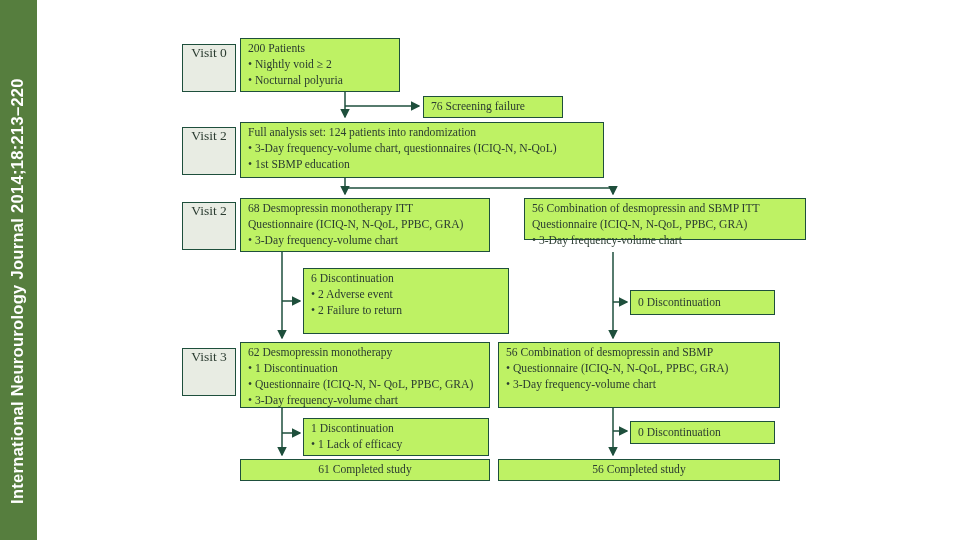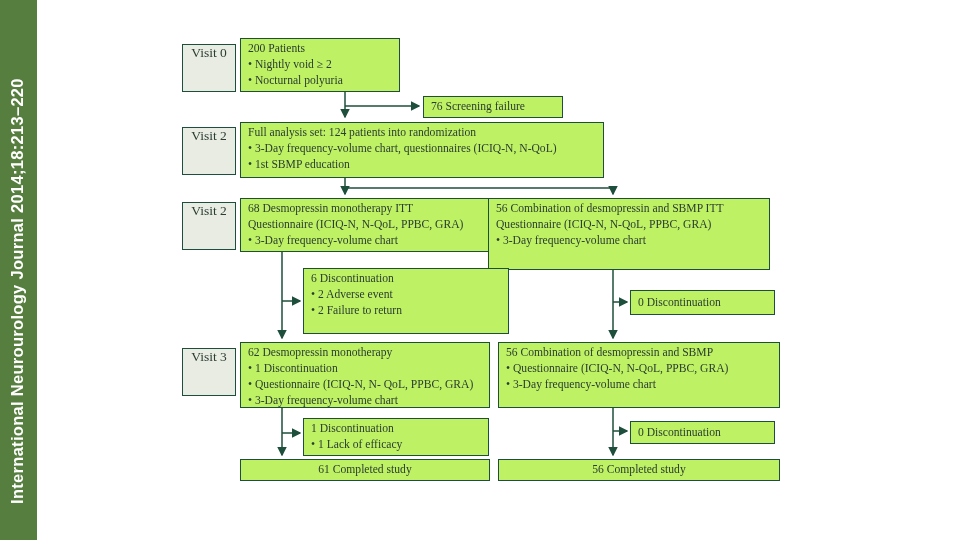--- a/index.html
+++ b/index.html
@@ -97,21 +97,21 @@
     <div class="ln">• 3-Day frequency-volume chart, questionnaires (ICIQ-N, N-QoL)</div>
     <div class="ln">• 1st SBMP education</div>
   </div>
 
   <div class="box" style="left:240px;top:198px;width:250px;height:54px">
     <div class="ln">68 Desmopressin monotherapy ITT</div>
     <div class="ln">Questionnaire (ICIQ-N, N-QoL, PPBC, GRA)</div>
     <div class="ln">• 3-Day frequency-volume chart</div>
   </div>
 
-  <div class="box" style="left:488px;top:198px;width:282px;height:72px">
+  <div class="box" style="left:524px;top:198px;width:282px;height:42px">
     <div class="ln">56 Combination of desmopressin and SBMP ITT</div>
     <div class="ln">Questionnaire (ICIQ-N, N-QoL, PPBC, GRA)</div>
     <div class="ln">• 3-Day frequency-volume chart</div>
   </div>
 
   <div class="box" style="left:303px;top:268px;width:206px;height:66px">
     <div class="ln">6 Discontinuation</div>
     <div class="ln">• 2 Adverse event</div>
     <div class="ln">• 2 Failure to return</div>
   </div>

